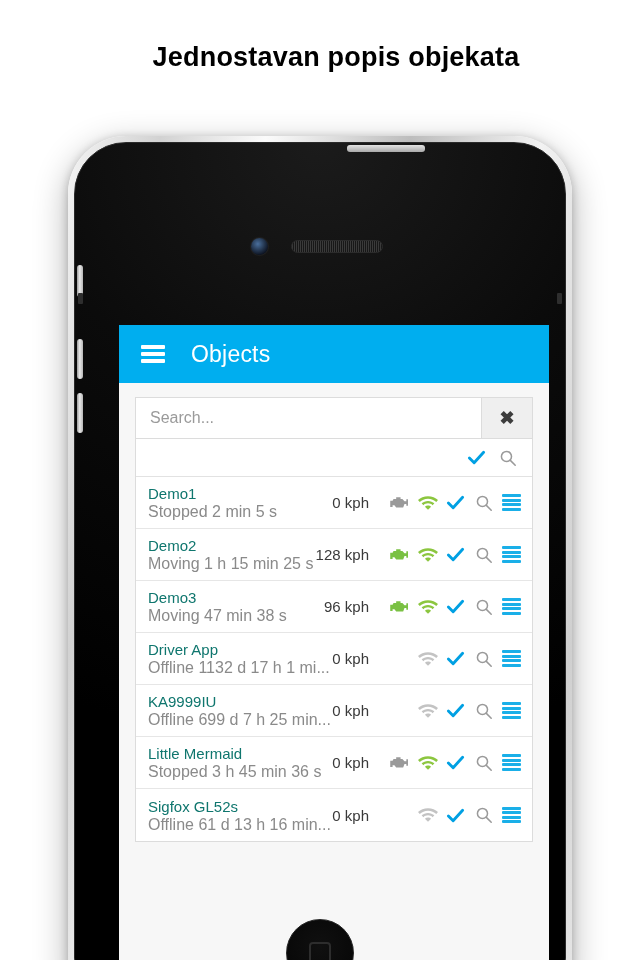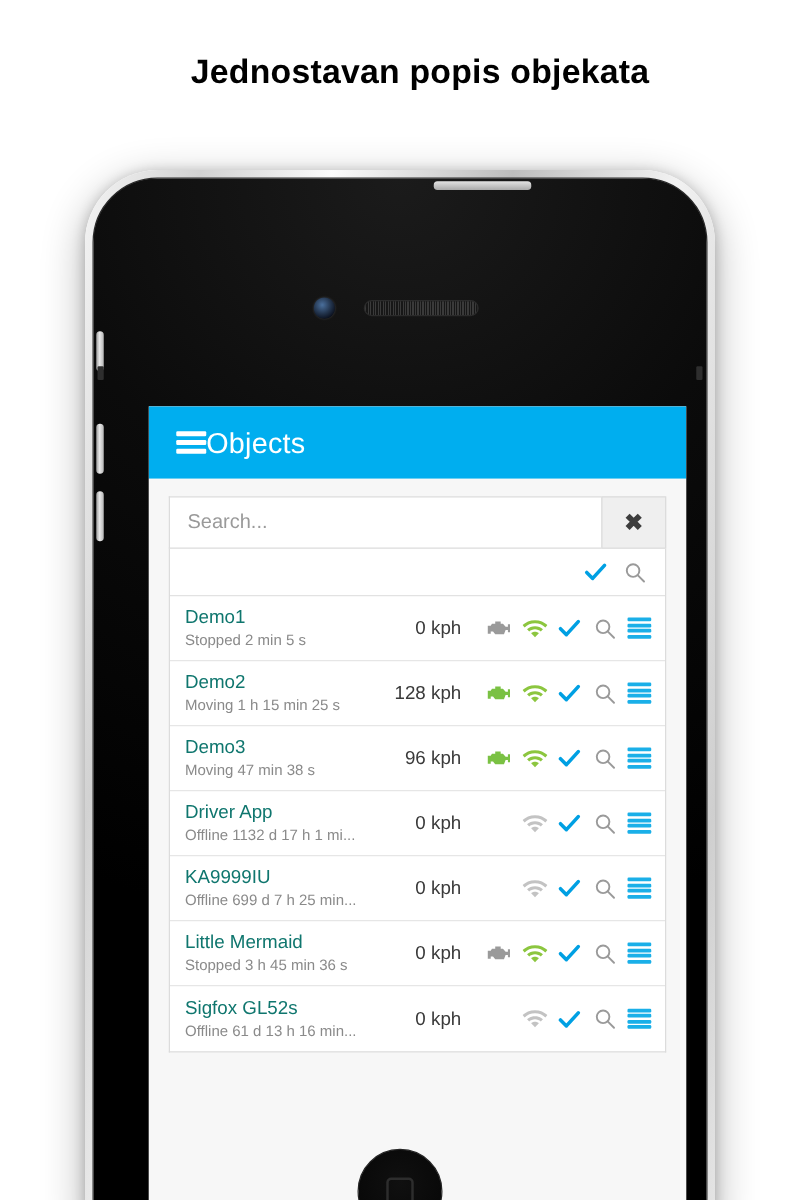--- a/index.html
+++ b/index.html
@@ -181,20 +181,21 @@
     cursor: pointer;
   }
   .hamburger span {
     display: block;
     height: 4px;
     width: 100%;
     background: #ffffff;
     border-radius: 1px;
   }
   .app-title {
+    margin-left: 26px;
     color: #ffffff;
     font-size: 23px;
     font-weight: 400;
     letter-spacing: 0.2px;
   }
 
   
   .content {
     padding: 14px 16px 0 16px;
     background: #f7f7f7;
@@ -285,21 +286,21 @@
   }
   .row-name {
     font-size: 15px;
     color: #0f766e;
     line-height: 18px;
     white-space: nowrap;
     overflow: hidden;
     text-overflow: ellipsis;
   }
   .row-status {
-    font-size: 12px;
+    font-size: 16px;
     color: #8a8a8a;
     line-height: 16px;
     margin-top: 1px;
     white-space: nowrap;
     overflow: hidden;
     text-overflow: ellipsis;
   }
 
   .row-speed {
     font-size: 15px;

